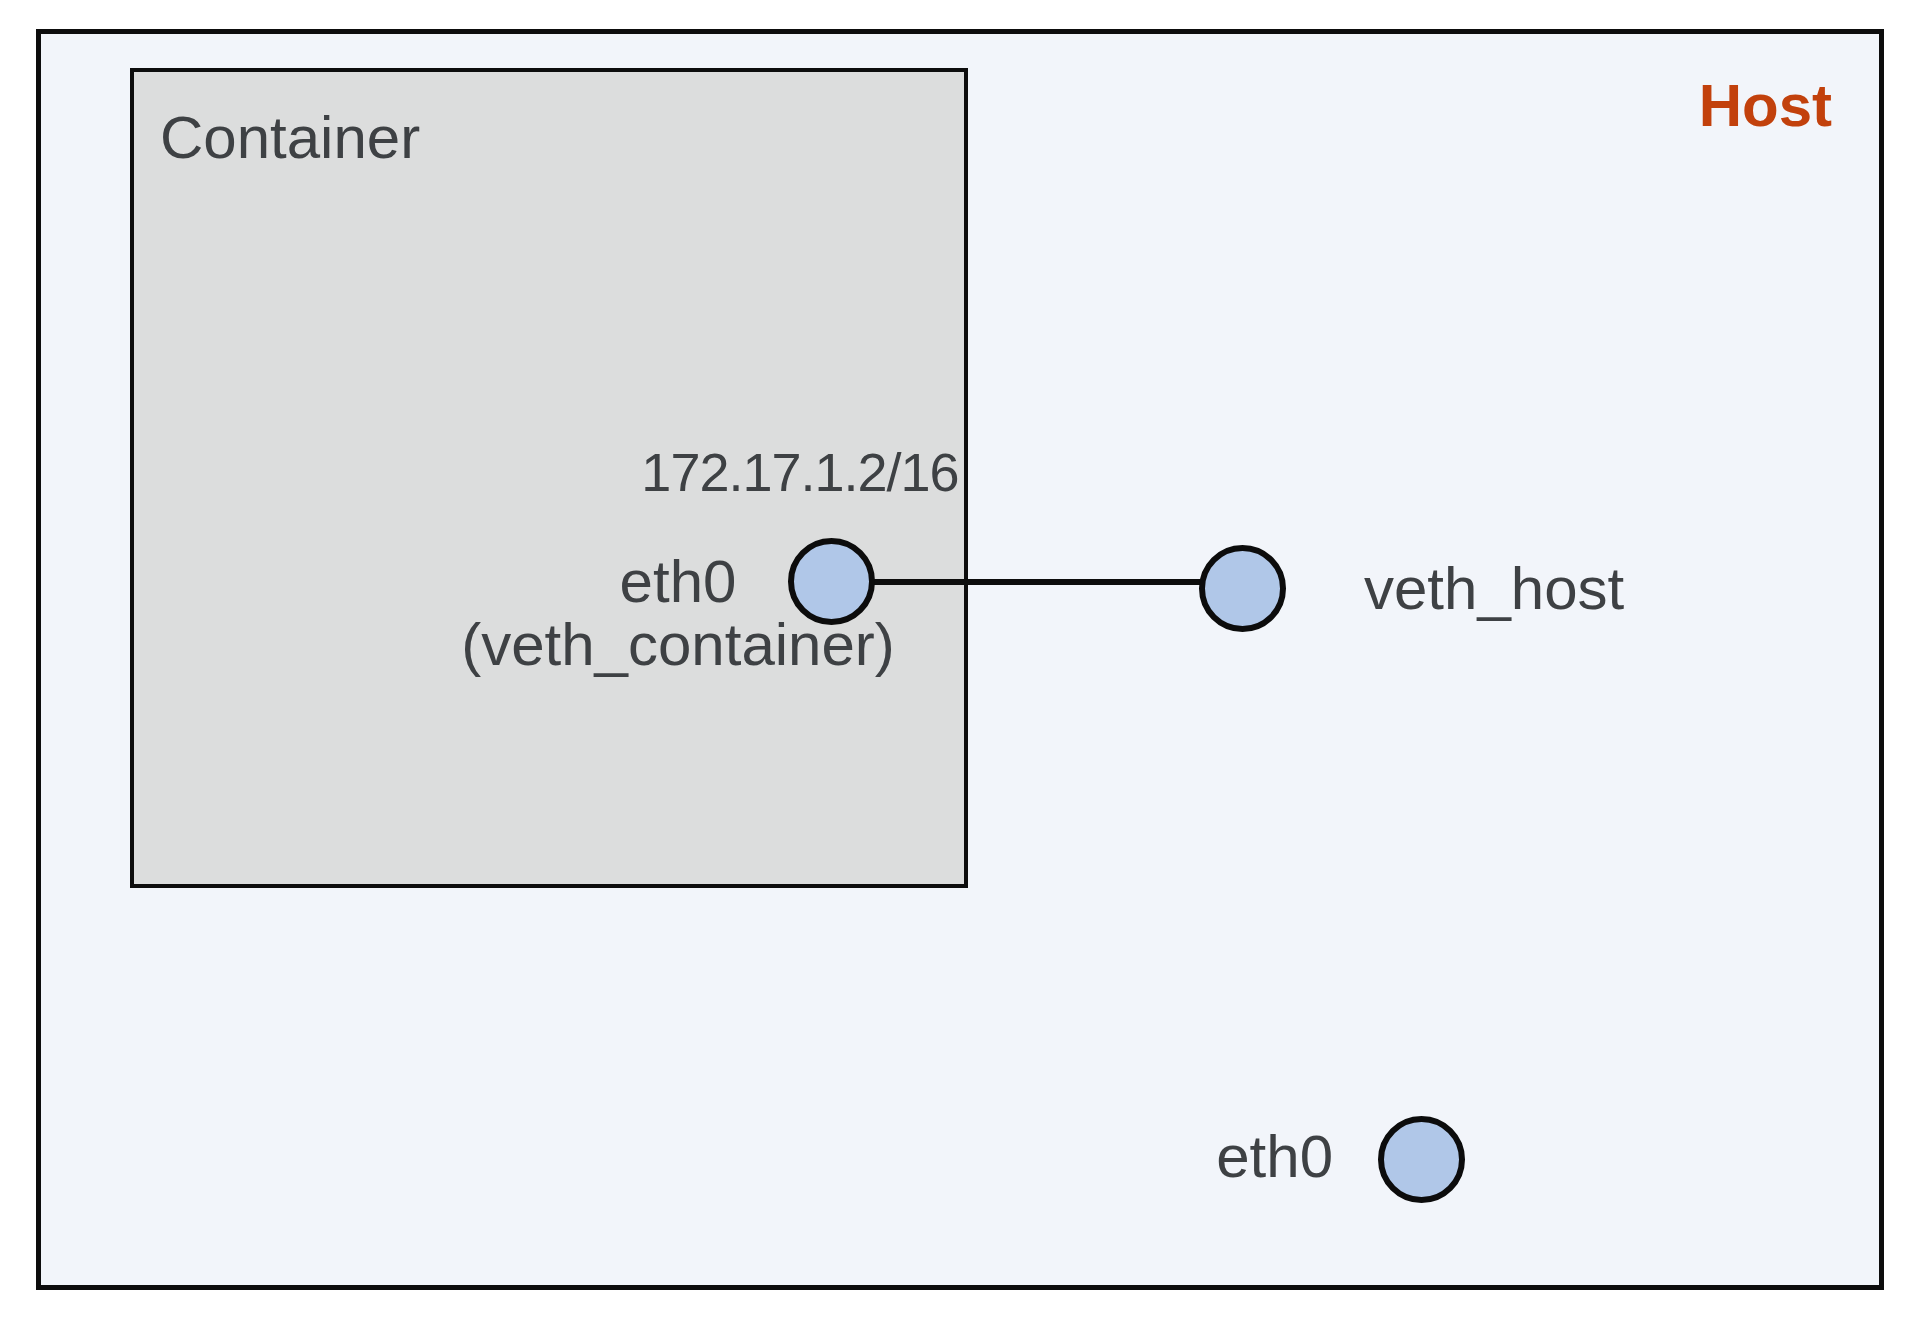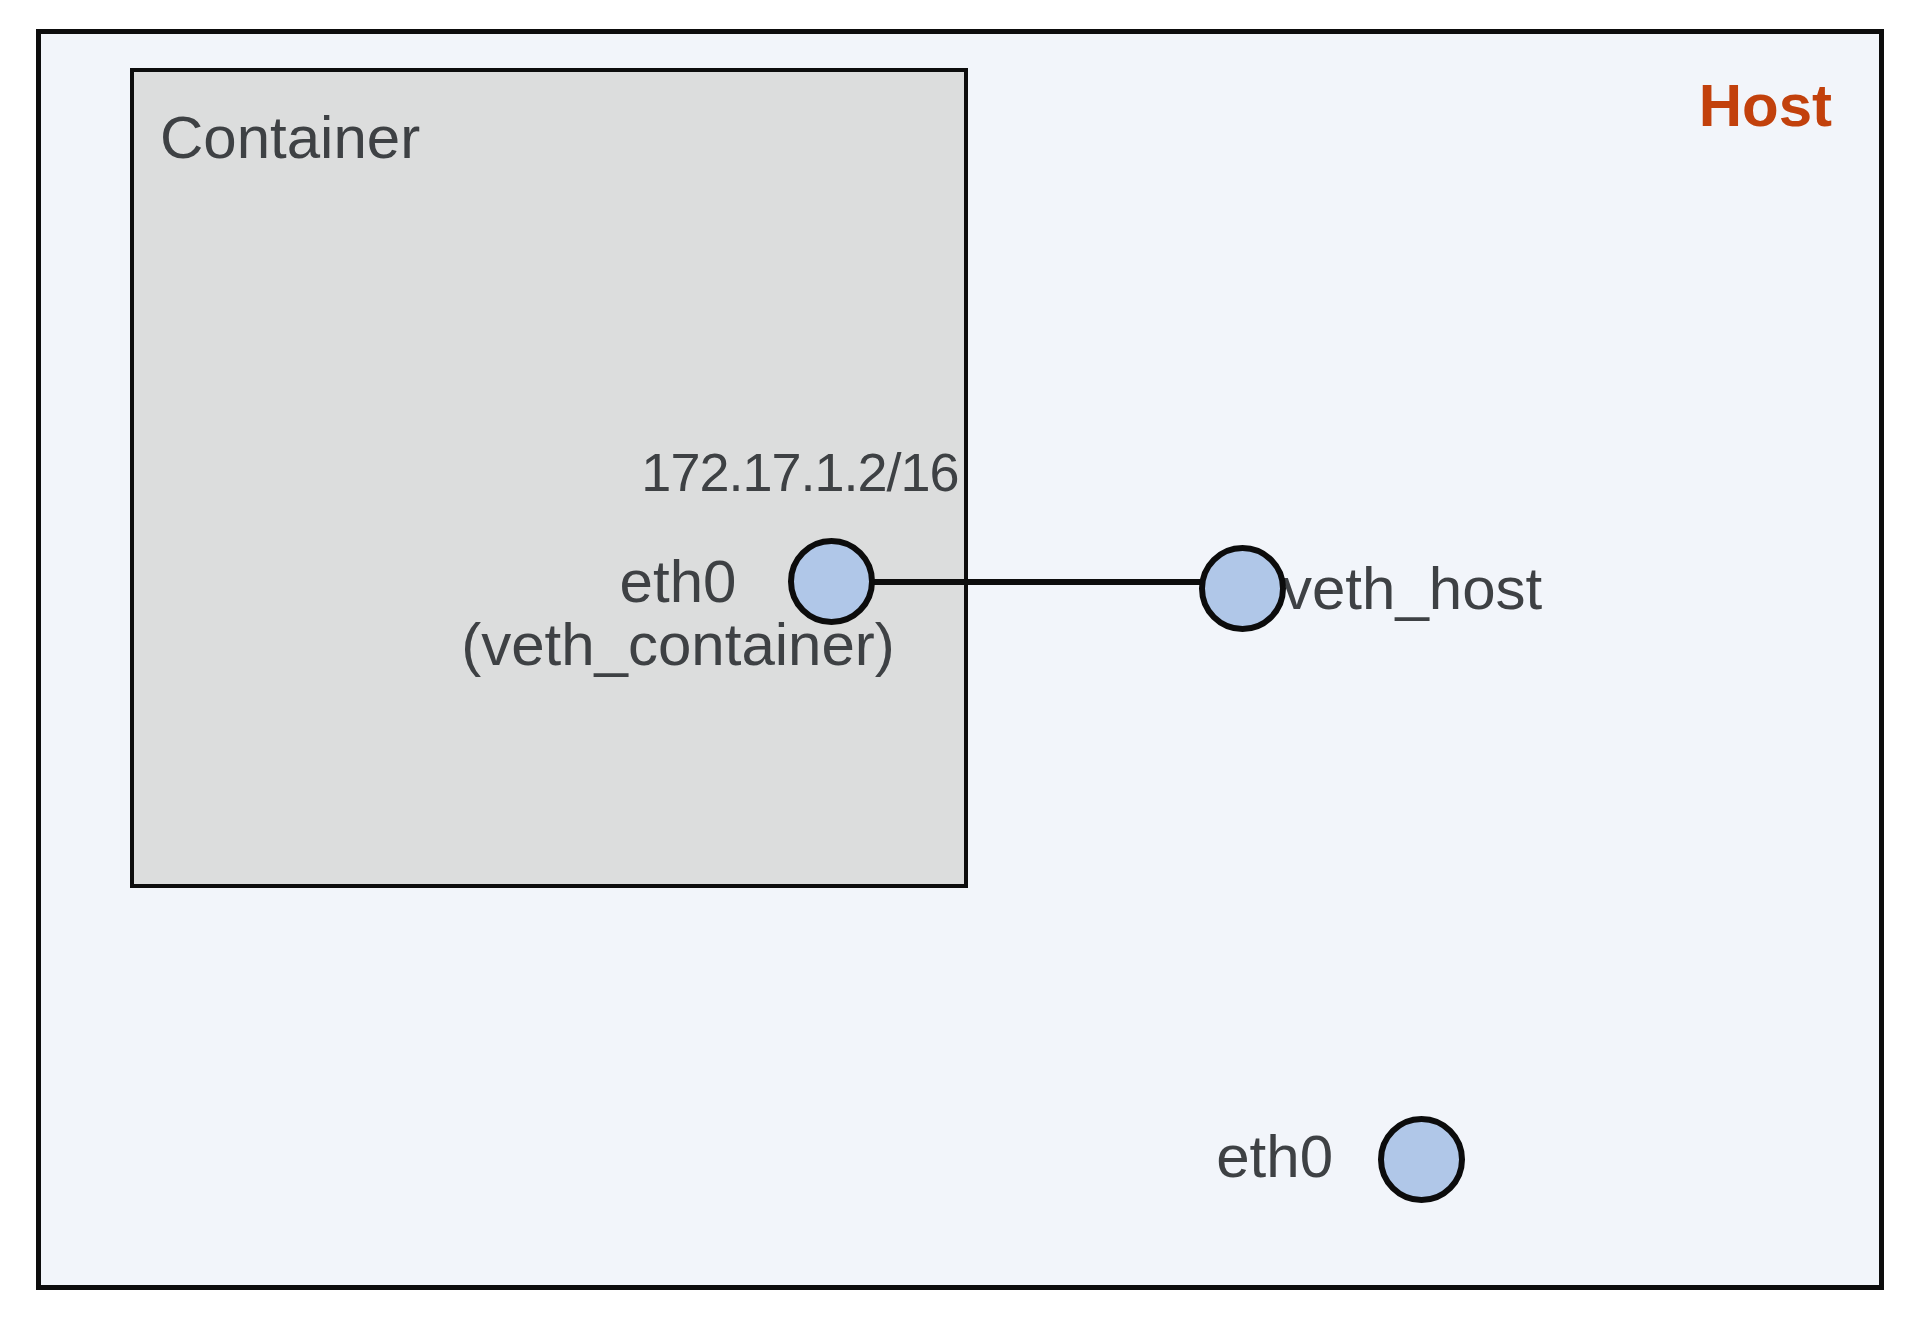--- a/index.html
+++ b/index.html
@@ -98,21 +98,21 @@
     border: 6px solid #0c0c0c;
     border-radius: 50%;
     background: #b0c7e8;
     z-index: 3;
   }
   .node-veth-container { left: 788px; top: 538px; }
   .node-veth-host      { left: 1199px; top: 545px; }
   .node-host-eth0      { left: 1378px; top: 1116px; }
   .veth-host-label {
     position: absolute;
-    left: 1282px;
+    left: 1364px;
     top: 558px;
     font-size: 60px;
     line-height: 62px;
     white-space: nowrap;
     z-index: 2;
   }
   .host-eth0-label {
     position: absolute;
     right: 587px;
     top: 1126px;

